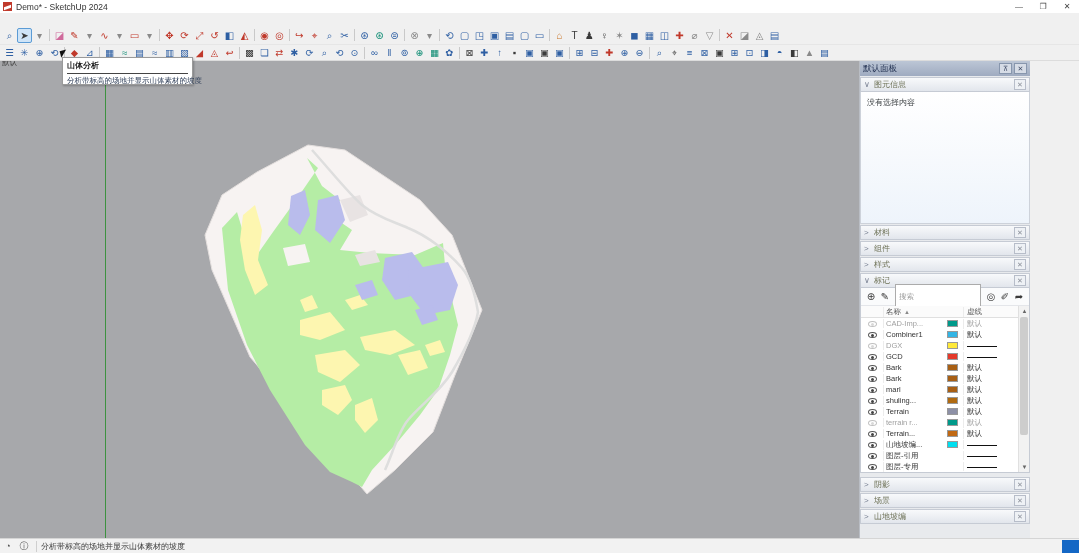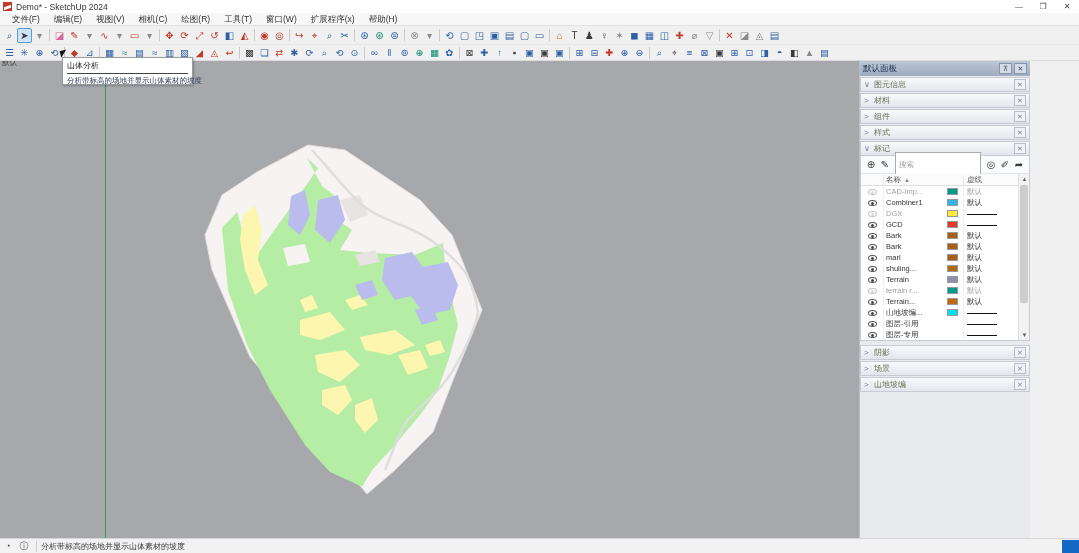--- a/index.html
+++ b/index.html
@@ -30,21 +30,21 @@
   .c-b { color:#2e5fa3; } .c-r { color:#c0392b; } .c-d { color:#3a3a3a; }
   .c-g { color:#8a8a8a; } .c-t { color:#148f77; } .c-o { color:#c87020; } .c-p { color:#d06a9c; }
 
   
   .viewport { position:absolute; left:0; top:61px; width:908px; height:477px; background:var(--vp-bg,#a7a8ab); overflow:hidden; }
   .axis-line { position:absolute; left:105px; top:0; width:1px; height:477px; background:var(--axis,#3d9140); }
   .dock-hint { position:absolute; left:2px; top:-3px; font-size:7.5px; color:#3c3c3c; }
 
   
   .tooltip { position:absolute; left:62px; top:57px; width:131px; height:28px; background:#fff; border:1px solid #9a9a9a; box-shadow:1px 1px 2px rgba(0,0,0,.25); padding:2px 4px; z-index:30; }
-  .tooltip-title { font-size:8px; color:#1a1a1a; }
+  .tooltip-title { font-size:8px; color:#1a1a1a;font-weight:bold; }
   .tooltip-sep { border-top:1px solid #444; margin:2px 0 2px 0; }
   .tooltip-desc { font-size:7.5px; color:#2a3a55; white-space:nowrap; }
   .cursor-arrow { position:absolute; left:60px; top:48px; z-index:31; font-size:9px; color:#111; transform:rotate(-15deg); }
 
   
   .panel { position:absolute; left:859px; top:61px; width:171px; height:477px; background:#e8eaed; border-left:1px solid #b9bdc4; }
   .panel-header { height:15px; background:linear-gradient(#bcc6d6,#9fabc0); color:#1d2c4d; font-size:8.5px; display:flex; align-items:center; padding:0 3px; }
   .panel-header .ph-title { flex:1; }
   .ph-btn { width:13px; height:11px; border:1px solid #8796ad; background:#d6dce6; color:#44506b; font-size:7px; line-height:9px; text-align:center; margin-left:2px; }
   .section { margin-top:1px; }
@@ -94,31 +94,20 @@
   <div class="titlebar">
     <span class="su-logo"></span>
     <span class="title-text">Demo* - SketchUp 2024</span>
     <span class="win-controls">
       <span class="win-btn">—</span>
       <span class="win-btn">❐</span>
       <span class="win-btn">✕</span>
     </span>
   </div>
 
-  <div class="menubar" id="menubar">
-      <span class="menu-item">文件(F)</span>
-      <span class="menu-item">编辑(E)</span>
-      <span class="menu-item">视图(V)</span>
-      <span class="menu-item">相机(C)</span>
-      <span class="menu-item">绘图(R)</span>
-      <span class="menu-item">工具(T)</span>
-      <span class="menu-item">窗口(W)</span>
-      <span class="menu-item">扩展程序(x)</span>
-      <span class="menu-item">帮助(H)</span>
-    </div>
 
   <div class="toolbar" id="toolbar1">
       <span class="tbi c-b">⌕</span>
       <span class="tbi c-d active">➤</span>
       <span class="tbi c-g">▾</span>
       <span class="tbsep"></span>
       <span class="tbi c-p">◪</span>
       <span class="tbi c-r">✎</span>
       <span class="tbi c-g">▾</span>
       <span class="tbi c-r">∿</span>
@@ -291,20 +280,23 @@
       <span class="ph-title">默认面板</span>
       <span class="ph-btn">⊼</span>
       <span class="ph-btn">✕</span>
     </div>
 
     <div class="section">
       <div class="sec-head">
         <span class="sec-chev">∨</span>
         <span class="sec-title">图元信息</span>
         <span class="sec-close">✕</span>
+      </div>
+      <div class="ei-body">
+        <span class="ei-empty">没有选择内容</span>
       </div>
     </div>
 
     <div id="collapsed-top">
         <div class="section">
           <div class="sec-head">
             <span class="sec-chev">&gt;</span>
             <span class="sec-title">材料</span>
             <span class="sec-close">✕</span>
           </div>

